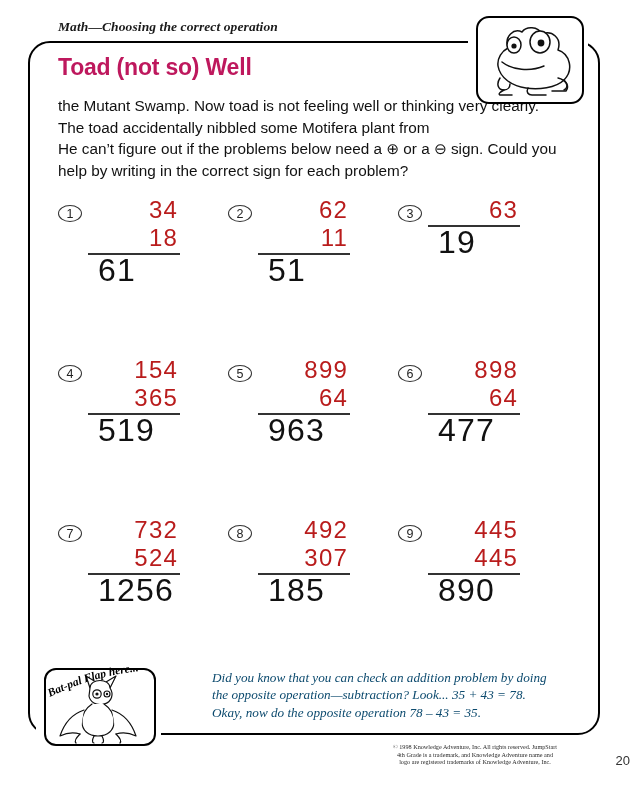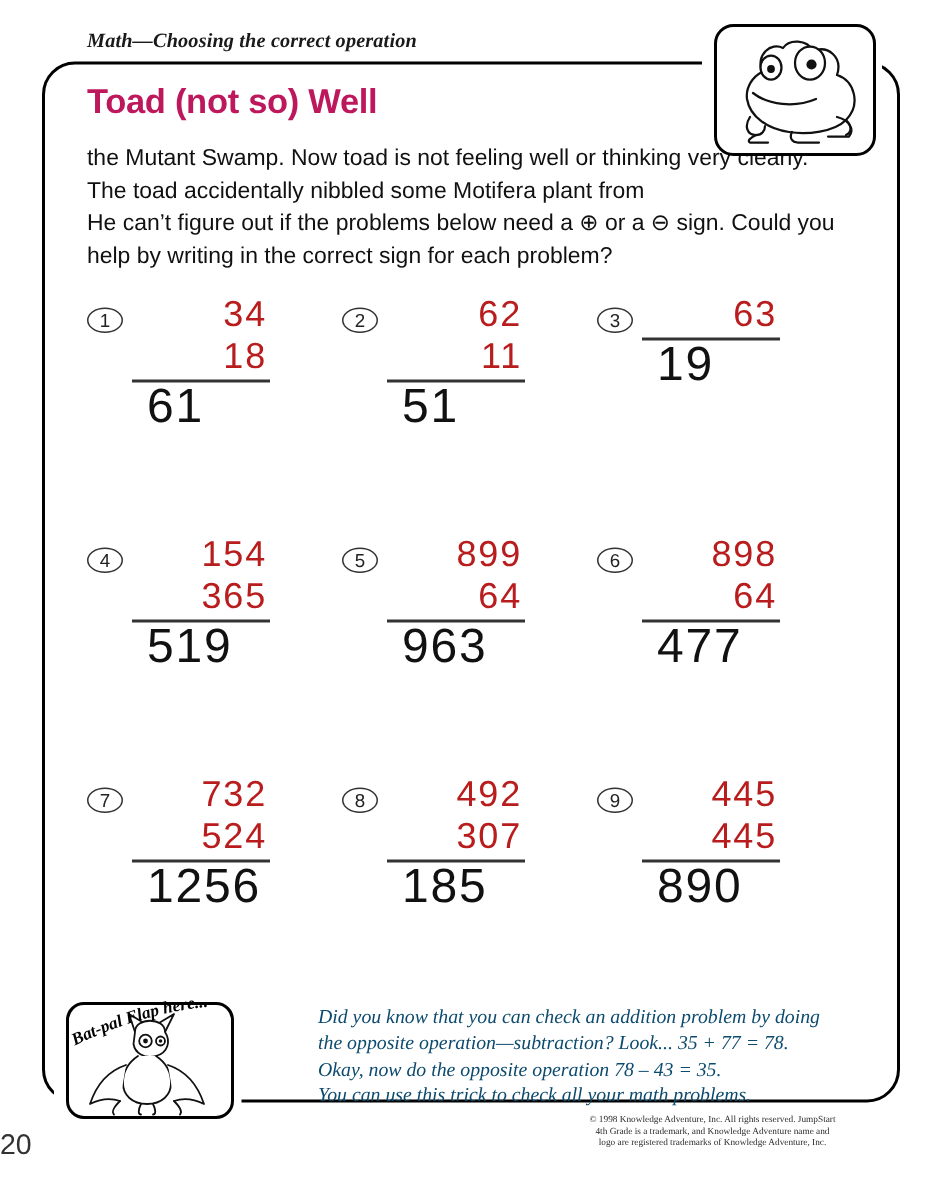--- a/index.html
+++ b/index.html
@@ -201,22 +201,22 @@
     color: #0c4a6e;
   }
   .tip .ln { display: block; white-space: nowrap; }
 
   
   .page-number {
     position: absolute;
     left: 0;
     top: 753px;
     width: 630px;
-    text-align: left;
-    font-size: 19px;
+    text-align: right;
+    font-size: 13px;
     color: #333;
   }
   .copyright {
     position: absolute;
     left: 350px;
     top: 743px;
     width: 250px;
     text-align: center;
     font-family: "Liberation Serif", serif;
     font-size: 6.2px;
@@ -378,23 +378,22 @@
 
   <svg class="bat-label" viewBox="0 0 130 40">
     <path id="batArc" d="M6 34 C30 22 66 8 112 6" fill="none" stroke="none"></path>
     <text>
       <textPath href="#batArc" startOffset="2%">Bat-pal Flap here...</textPath>
     </text>
   </svg>
 
   <div class="tip">
     <span class="ln">Did you know that you can check an addition problem by doing</span>
-    <span class="ln">the opposite operation—subtraction? Look... 35 + 77 = 78.</span>
+    <span class="ln">the opposite operation—subtraction? Look... 35 + 43 = 78.</span>
     <span class="ln">Okay, now do the opposite operation 78 – 43 = 35.</span>
-    <span class="ln">You can use this trick to check all your math problems.</span>
   </div>
 
   <div class="page-number">20</div>
 
   <div class="copyright">
     <span class="ln">© 1998 Knowledge Adventure, Inc. All rights reserved. JumpStart</span>
     <span class="ln">4th Grade is a trademark, and Knowledge Adventure name and</span>
     <span class="ln">logo are registered trademarks of Knowledge Adventure, Inc.</span>
   </div>
 

